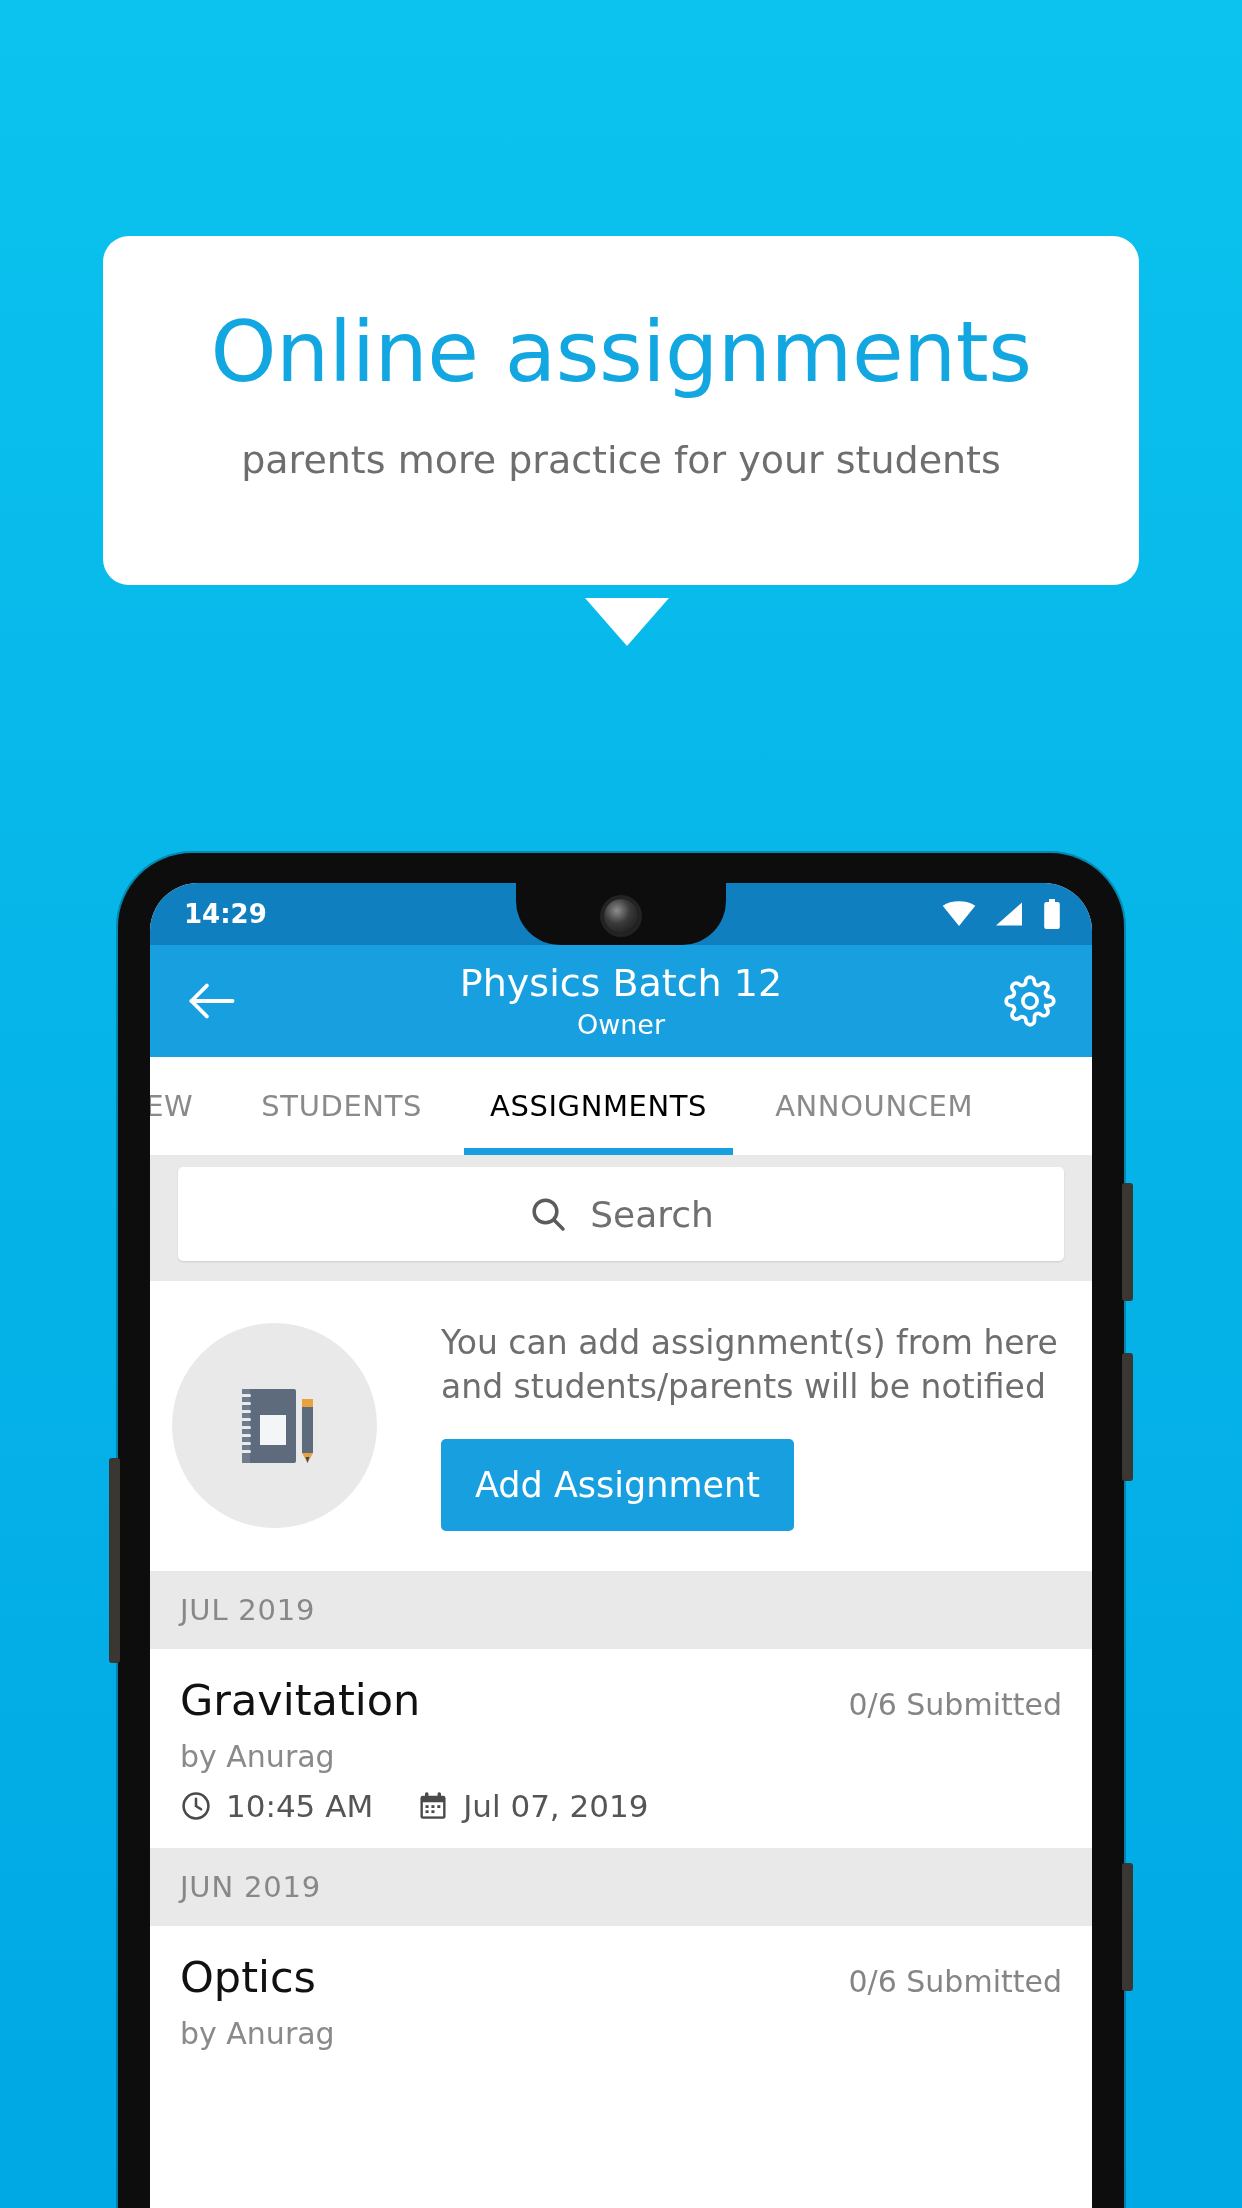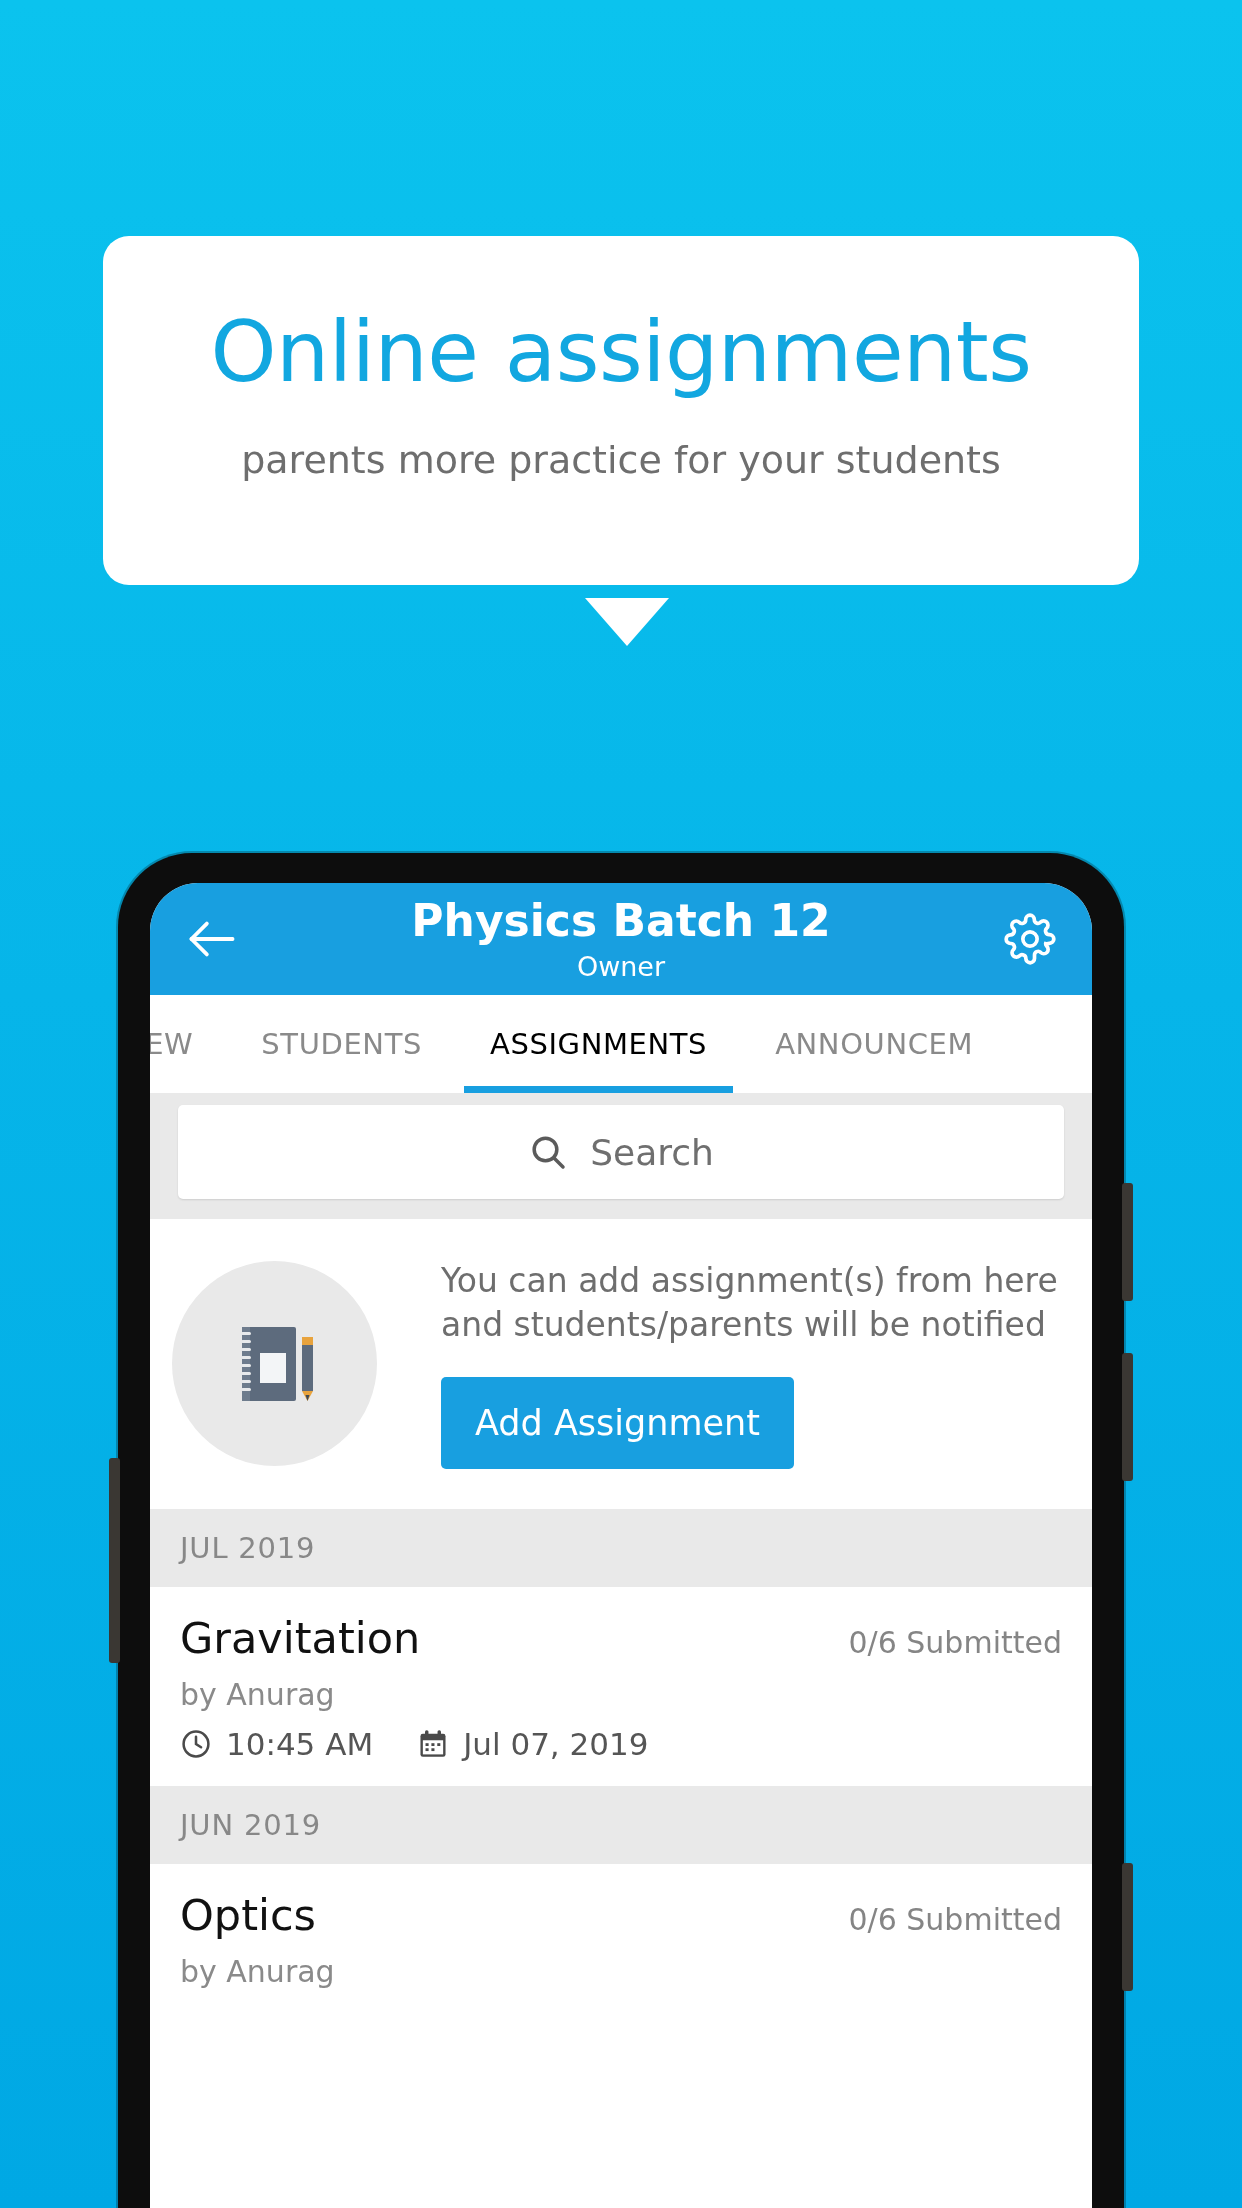--- a/index.html
+++ b/index.html
@@ -76,21 +76,21 @@
     background:radial-gradient(circle at 38% 34%, #8d8d8d 0%, #3a3a3a 42%, #121212 100%);
     box-shadow:0 0 0 4px #232323;
   }
 
   
   .appbar {
     height:112px; background:#189FE0; color:#fff; position:relative;
     display:flex; align-items:center; padding:0 30px;
   }
   .appbar-center { flex:1; text-align:center; }
-  .appbar-title { font-size:44px; font-weight:700; line-height:1.15; }
+  .appbar-title { font-size:38px; font-weight:400; line-height:1.15; }
   .appbar-sub   { font-size:27px; font-weight:400; margin-top:4px; }
   .icon-btn { width:64px; height:64px; display:flex; align-items:center; justify-content:center; }
 
   
   .tabs {
     height:98px; background:#fff; display:flex; align-items:stretch;
     position:relative; overflow:hidden;
   }
   .tab {
     display:flex; align-items:center; justify-content:center;
@@ -158,20 +158,44 @@
 <div class="bubble-tail"></div>
 
 <div class="phone">
   <div class="phone-btn btn-a"></div>
   <div class="phone-btn btn-b"></div>
   <div class="phone-btn btn-c"></div>
   <div class="phone-btn-left"></div>
 
   <div class="screen">
 
+    <div class="statusbar">
+      <span>14:29</span>
+      <div class="notch">
+        <div class="camera"></div>
+      </div>
+      <div class="status-icons">
+        <span>
+          <svg width="34" height="26" viewBox="0 0 24 18">
+              <path d="M12 17.5 0.5 3.2C3.6 1 7.7 0 12 0s8.4 1 11.5 3.2z" fill="#fff"></path>
+            </svg>
+        </span>
+        <span>
+          <svg width="30" height="26" viewBox="0 0 20 18">
+              <path d="M19 1v16H1z" fill="#fff"></path>
+            </svg>
+        </span>
+        <span>
+          <svg width="20" height="30" viewBox="0 0 12 20">
+              <rect x="4" y="0" width="4" height="2.2" fill="#fff"></rect>
+              <rect x="0.8" y="2" width="10.4" height="18" rx="1.4" fill="#fff"></rect>
+            </svg>
+        </span>
+      </div>
+    </div>
 
     <div class="appbar">
       <div class="icon-btn">
         <span>
           <svg width="48" height="40" viewBox="0 0 28 22" fill="none" stroke="#fff" stroke-width="2.2" stroke-linecap="round" stroke-linejoin="round">
               <path d="M26 11H2"></path>
               <path d="M11 2 2 11l9 9"></path>
             </svg>
         </span>
       </div>

